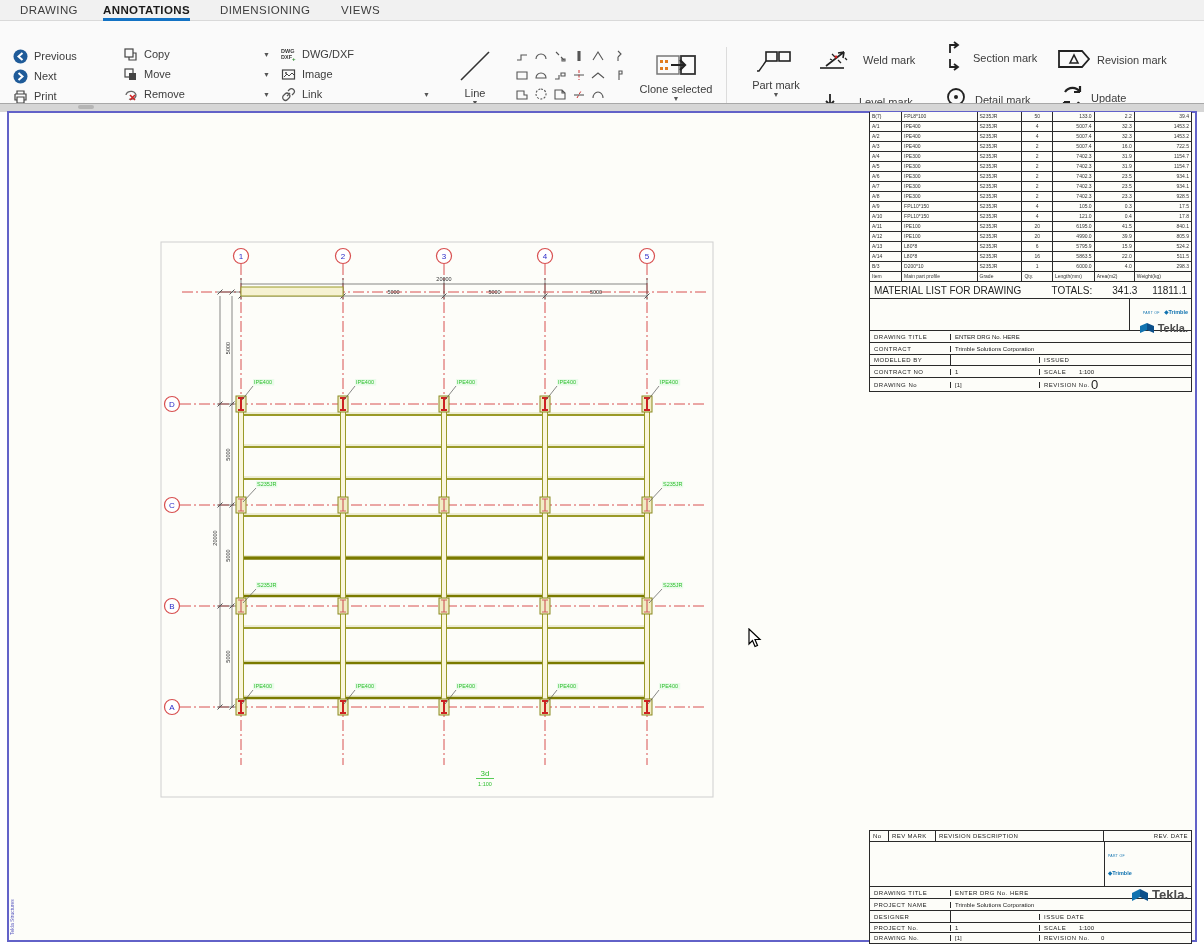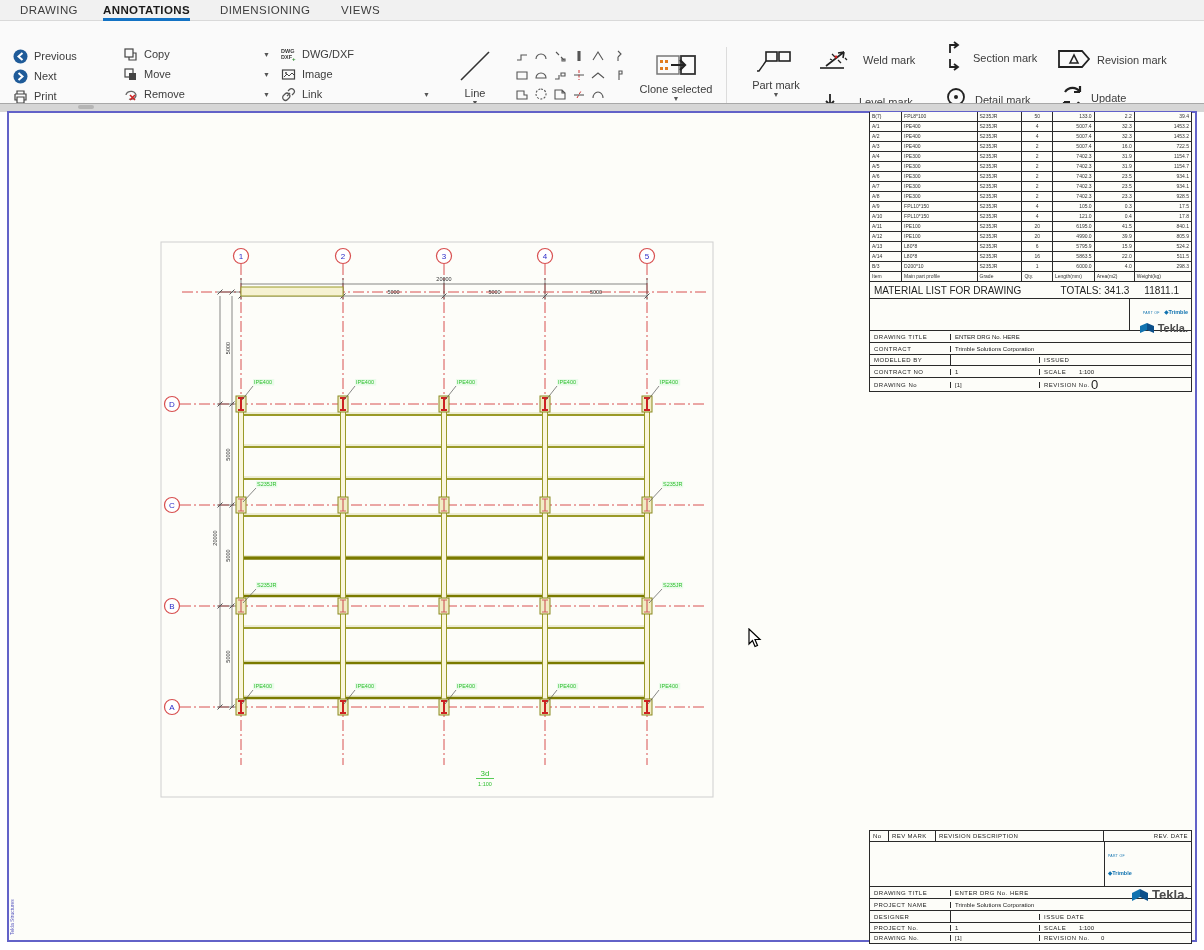--- a/index.html
+++ b/index.html
@@ -758,23 +758,23 @@
           <div class="mt-cell c1" style="text-align: left;">Main part profile</div>
           <div class="mt-cell c2" style="text-align: left;">Grade</div>
           <div class="mt-cell c3" style="text-align: left;">Qty.</div>
           <div class="mt-cell c4" style="text-align: left;">Length(mm)</div>
           <div class="mt-cell c5" style="text-align: left;">Area(m2)</div>
           <div class="mt-cell c6" style="text-align: left;">Weight(kg)</div>
         </div>
       </div>
     <div id="mt-totals">
       <span style="padding-left:4px;flex:1">MATERIAL LIST FOR DRAWING</span>
-      <span style="margin-right:3px">TOTALS:</span>
+      <span style="margin-right:20px">TOTALS:</span>
       <span style="margin-right:15px">341.3</span>
-      <span style="margin-right:12px">11811.1</span>
+      <span style="margin-right:4px">11811.1</span>
     </div>
 
     <div id="logoarea-top">
       <div class="logocell" style="width:62px">
         <div style="text-align:right"><span class="partof">PART OF</span> <span class="trimble-mini">◆Trimble</span></div>
         <div class="tekla-mark" style="justify-content:flex-end;margin-top:4px">
           <svg width="16" height="12">
               <path d="M1,4 L8,1 L8,8 L1,11 Z" fill="#1173b0"></path>
               <path d="M15,4 L8,1 L8,8 L15,11 Z" fill="#0b4f8a"></path>
             </svg>

